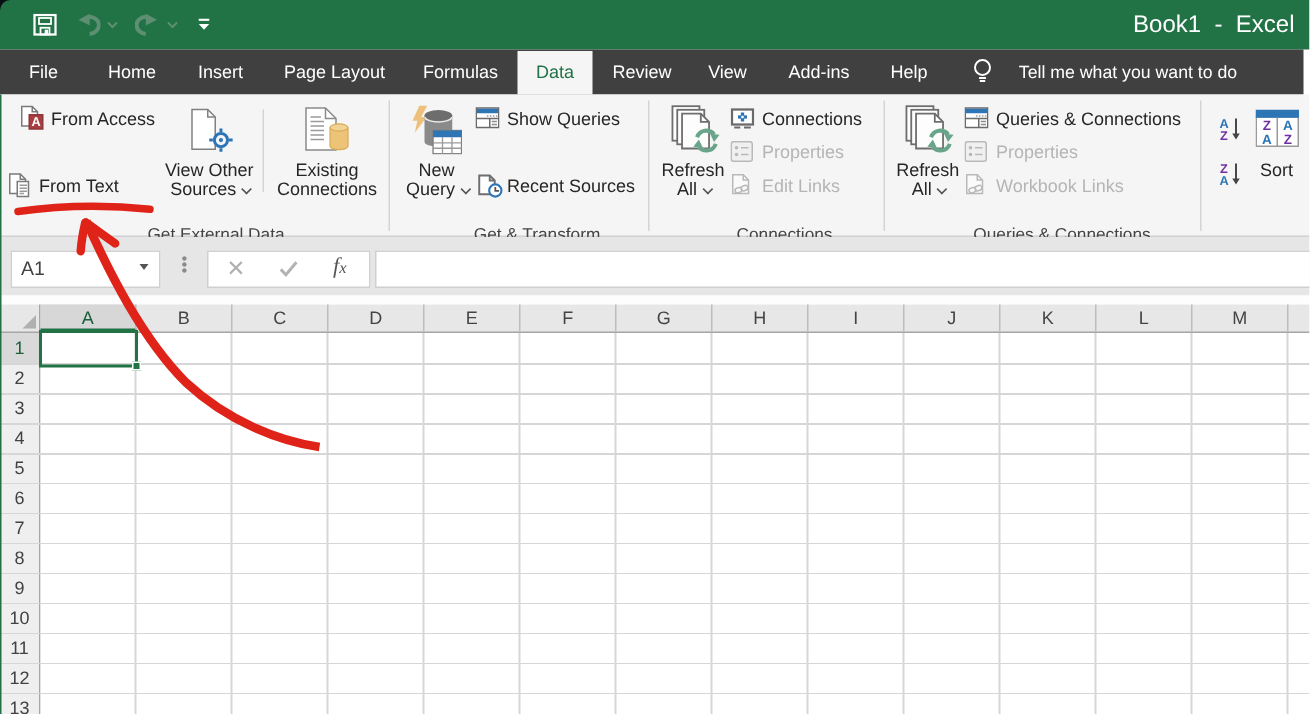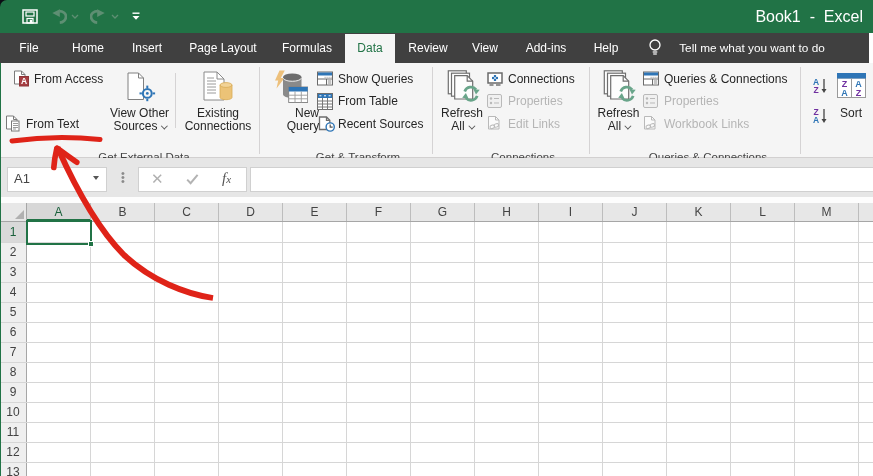--- a/index.html
+++ b/index.html
@@ -176,55 +176,39 @@
     <g>
       <rect x="14.7" y="17" width="19" height="15.5" fill="#fff" stroke="#7e7e7e" stroke-width="0.9"></rect>
       <rect x="14.7" y="17" width="19" height="4.5" fill="#2e75b6"></rect>
       <line x1="14.7" y1="25.2" x2="33.7" y2="25.2" stroke="#9a9a9a" stroke-width="0.9"></line>
           <line x1="14.7" y1="28.8" x2="33.7" y2="28.8" stroke="#9a9a9a" stroke-width="0.9"></line>
       <line x1="21" y1="21.5" x2="21" y2="32.5" stroke="#9a9a9a" stroke-width="0.9"></line>
           <line x1="27.3" y1="21.5" x2="27.3" y2="32.5" stroke="#9a9a9a" stroke-width="0.9"></line>
     </g>
       </svg>
     </div>
-  <div class="bigbtn" style="left:291px;top:44px;margin-left:16px;">
+  <div class="bigbtn" style="left:291px;top:44px;">
       <div class="l1">New</div>
       <div class="l1">Query<span class="chev"></span></div>
     </div>
 
   <div class="srow" style="left:317px;top:4.5px;"><span class="ic">
     <svg width="16" height="15" viewBox="0 0 16 15">
           <rect x="0.5" y="1" width="15" height="13" fill="#fff" stroke="#6a6a6a"></rect>
           <rect x="1" y="1.5" width="14" height="3" fill="#2e75b6"></rect>
           <rect x="7.6" y="5.8" width="1" height="1" fill="#9a9a9a"></rect>
           <rect x="9.6" y="5.8" width="1" height="1" fill="#9a9a9a"></rect>
           <rect x="11.6" y="5.8" width="1" height="1" fill="#9a9a9a"></rect>
           <rect x="13.6" y="5.8" width="1" height="1" fill="#9a9a9a"></rect>
           <line x1="0.5" y1="8" x2="15.5" y2="8" stroke="#6a6a6a"></line>
           <line x1="9.5" y1="8" x2="9.5" y2="14" stroke="#6a6a6a"></line>
           <rect x="10.8" y="9.5" width="3.5" height="1" fill="#8a8a8a"></rect>
           <rect x="10.8" y="11.5" width="3.5" height="1" fill="#8a8a8a"></rect>
         </svg>
   </span>Show Queries</div>
-  <div class="srow" style="left:317px;top:27px;"><span class="ic">
-    <svg width="16" height="17" viewBox="0 0 16 17">
-          <rect x="0.5" y="0.5" width="15" height="16" fill="#fff" stroke="#6e6e6e"></rect>
-          <rect x="1" y="1" width="14" height="4" fill="#2e75b6"></rect>
-          <rect x="2.4" y="2.3" width="2" height="1" fill="#fff"></rect>
-          <rect x="7" y="2.3" width="2" height="1" fill="#fff"></rect>
-          <rect x="11.6" y="2.3" width="2" height="1" fill="#fff"></rect>
-          <g stroke="#787878">
-            <line x1="0.5" y1="8" x2="15.5" y2="8"></line>
-            <line x1="0.5" y1="11" x2="15.5" y2="11"></line>
-            <line x1="0.5" y1="14" x2="15.5" y2="14"></line>
-            <line x1="5.5" y1="5" x2="5.5" y2="16.5"></line>
-            <line x1="10.5" y1="5" x2="10.5" y2="16.5"></line>
-          </g>
-        </svg>
-  </span>From Table</div>
   <div class="srow" style="left:317px;top:49.5px;"><span class="ic">
     <svg width="19" height="16" viewBox="0 0 19 16">
           <path d="M2.5,1 h7 l3.3,3.3 V13.5 H2.5 z" fill="#fff" stroke="#6e6e6e" stroke-width="1.3"></path>
           <path d="M9.5,1 v3.3 h3.3" fill="none" stroke="#6e6e6e" stroke-width="1.3"></path>
           <circle cx="13.2" cy="11" r="4.1" fill="#fff" stroke="#2e75b6" stroke-width="1.4"></circle>
           <path d="M13.2,8.6 v2.6 h2.5" fill="none" stroke="#555" stroke-width="1.2"></path>
         </svg>
   </span>Recent Sources</div>
 
   <div class="abs" style="left:447px;top:7px;">

